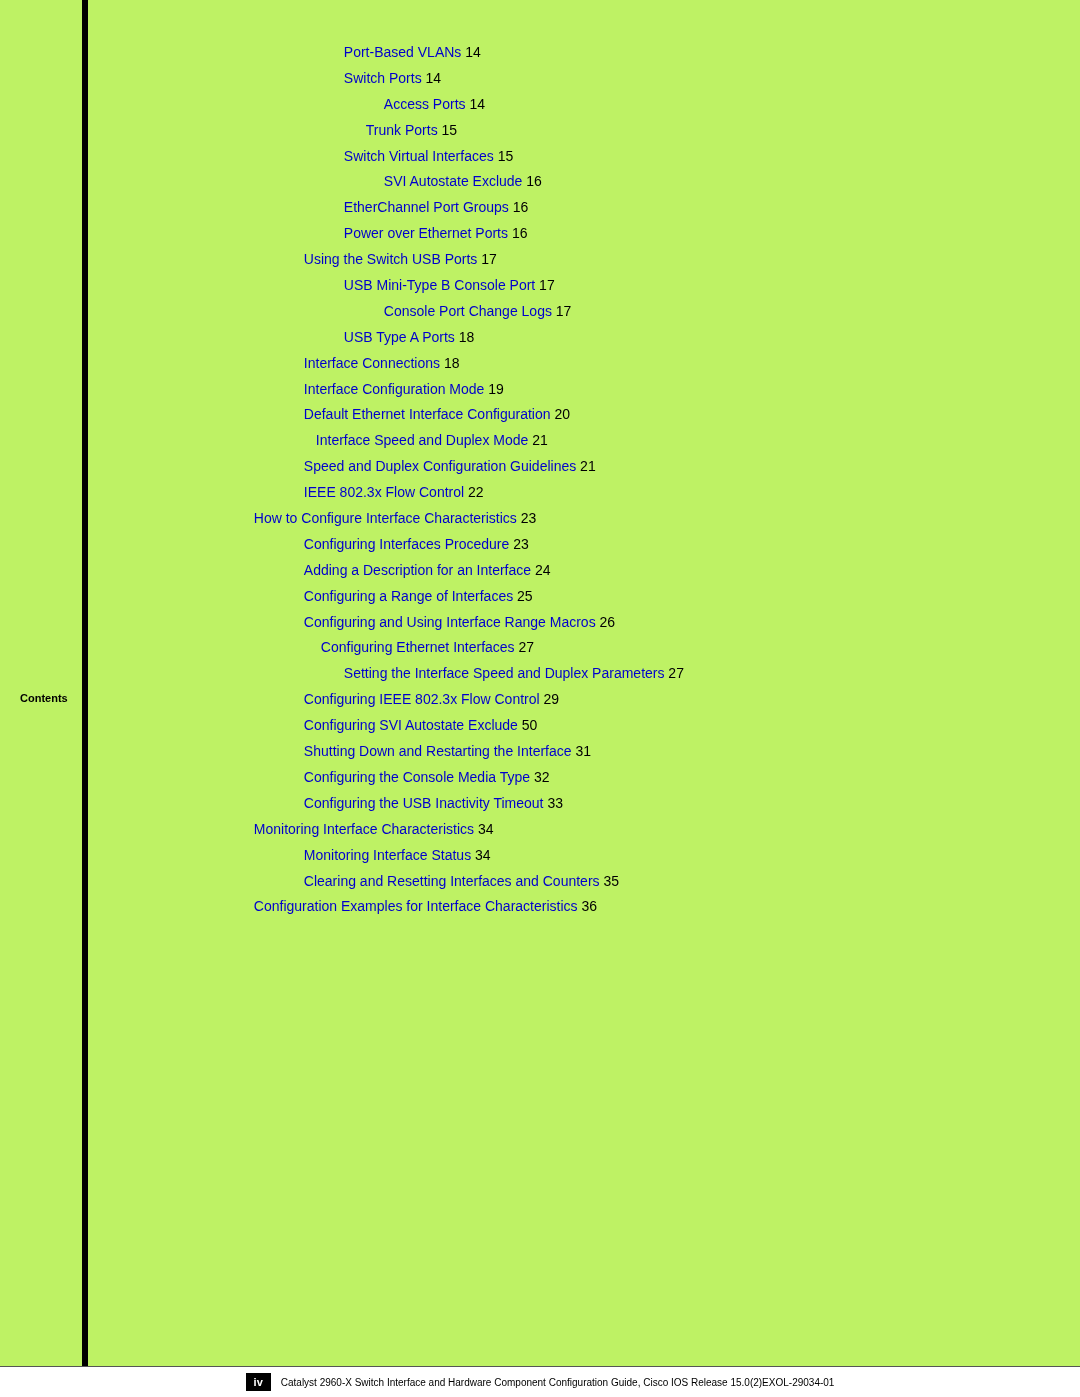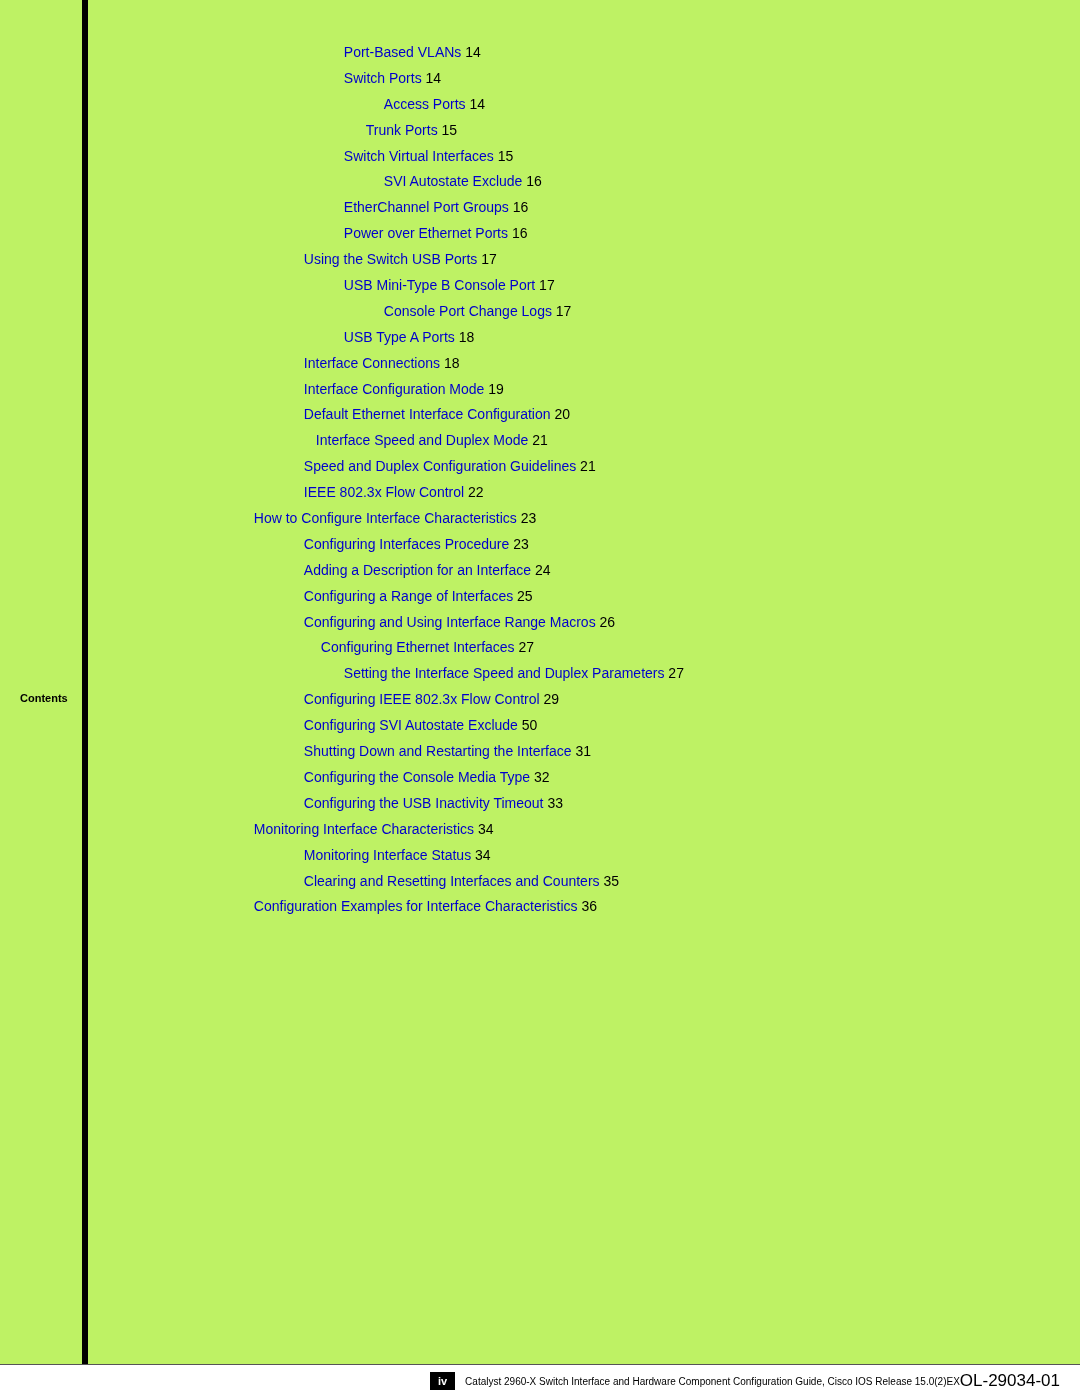--- a/index.html
+++ b/index.html
@@ -73,21 +73,21 @@
     .toc-number {
       color: #000;
       font-size: 14px;
     }
 
     
     .bottom-bar {
       border-top: 1px solid #555;
       display: flex;
       align-items: center;
-      justify-content: flex-end;
+      justify-content: center;
       padding: 6px 20px;
       position: absolute;
       bottom: 0;
       left: 0;
       width: 100%;
       background: #fff;
     }
 
     .bottom-bar-left {
       display: flex;
@@ -103,21 +103,21 @@
       padding: 3px 8px;
     }
 
     .bottom-bar-title {
       font-size: 10px;
       color: #000;
       font-weight: normal;
     }
 
     .bottom-bar-right {
-      font-size: 17px;
+      font-size: 10px;
       color: #000;
     }
   </style>
 </head>
 <body>
 
 <div class="page-container">
 
   <div class="top-bar">
     <span class="top-bar-contents-label">Contents</span>

